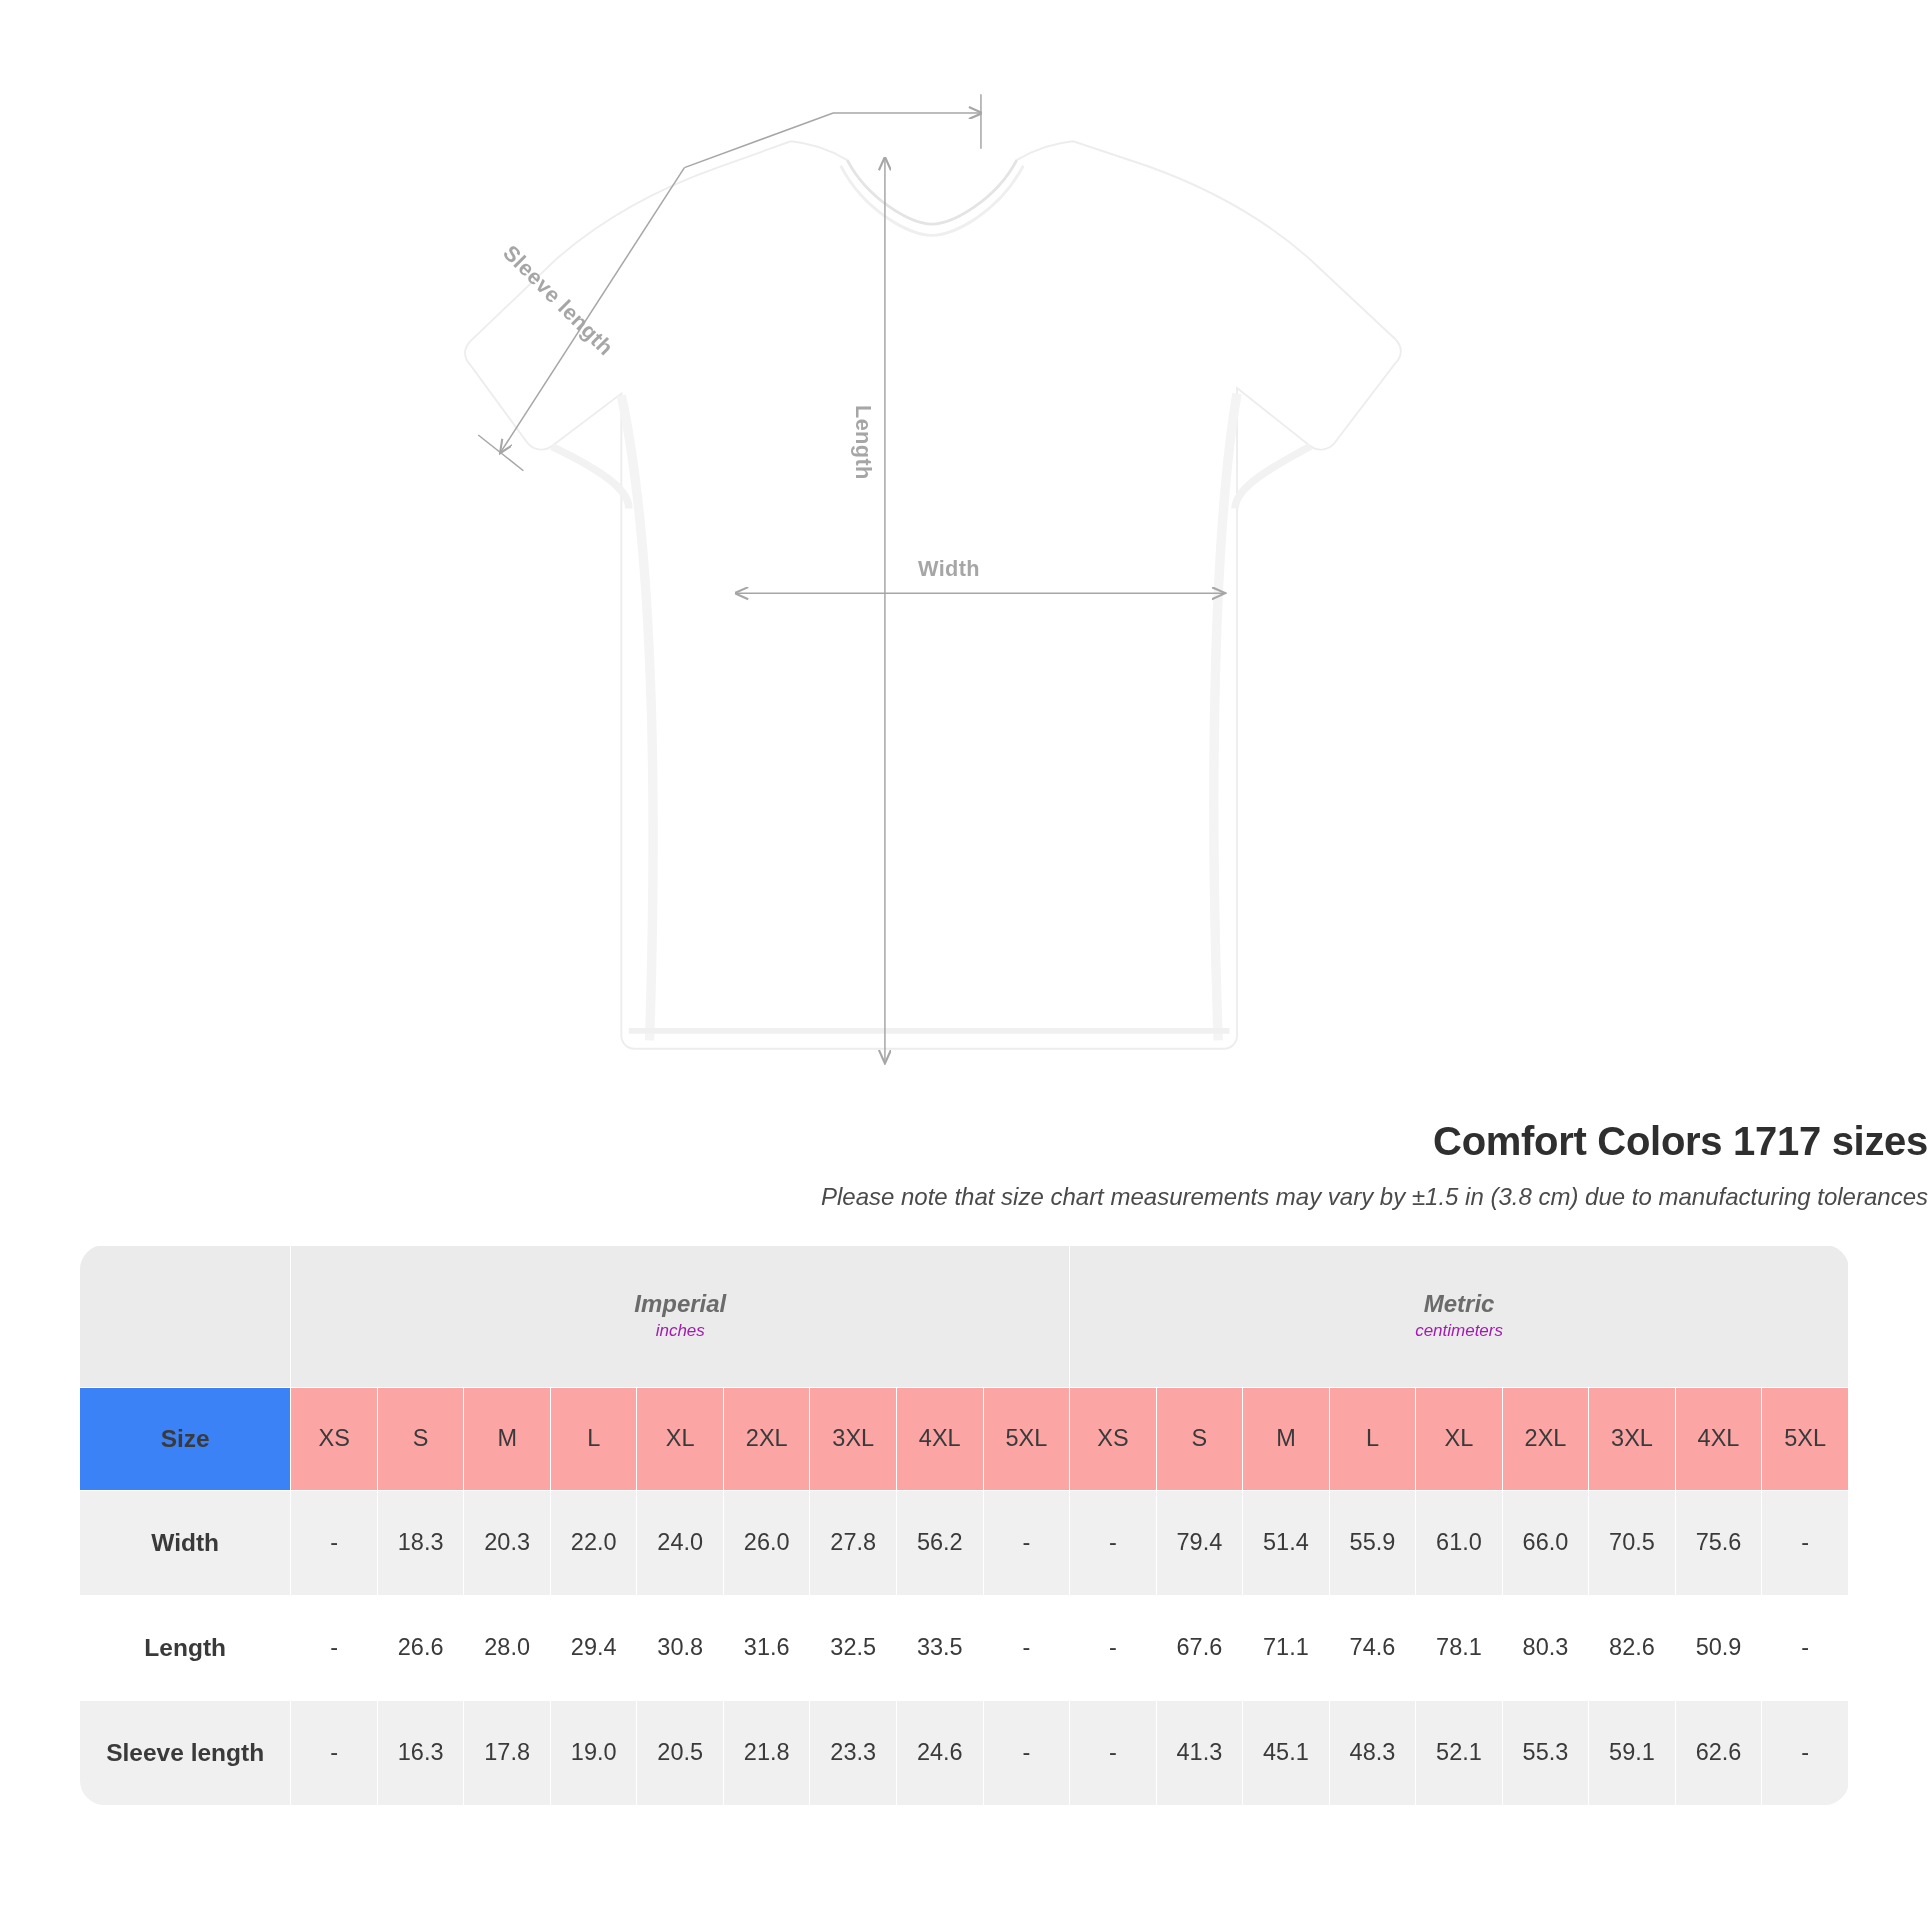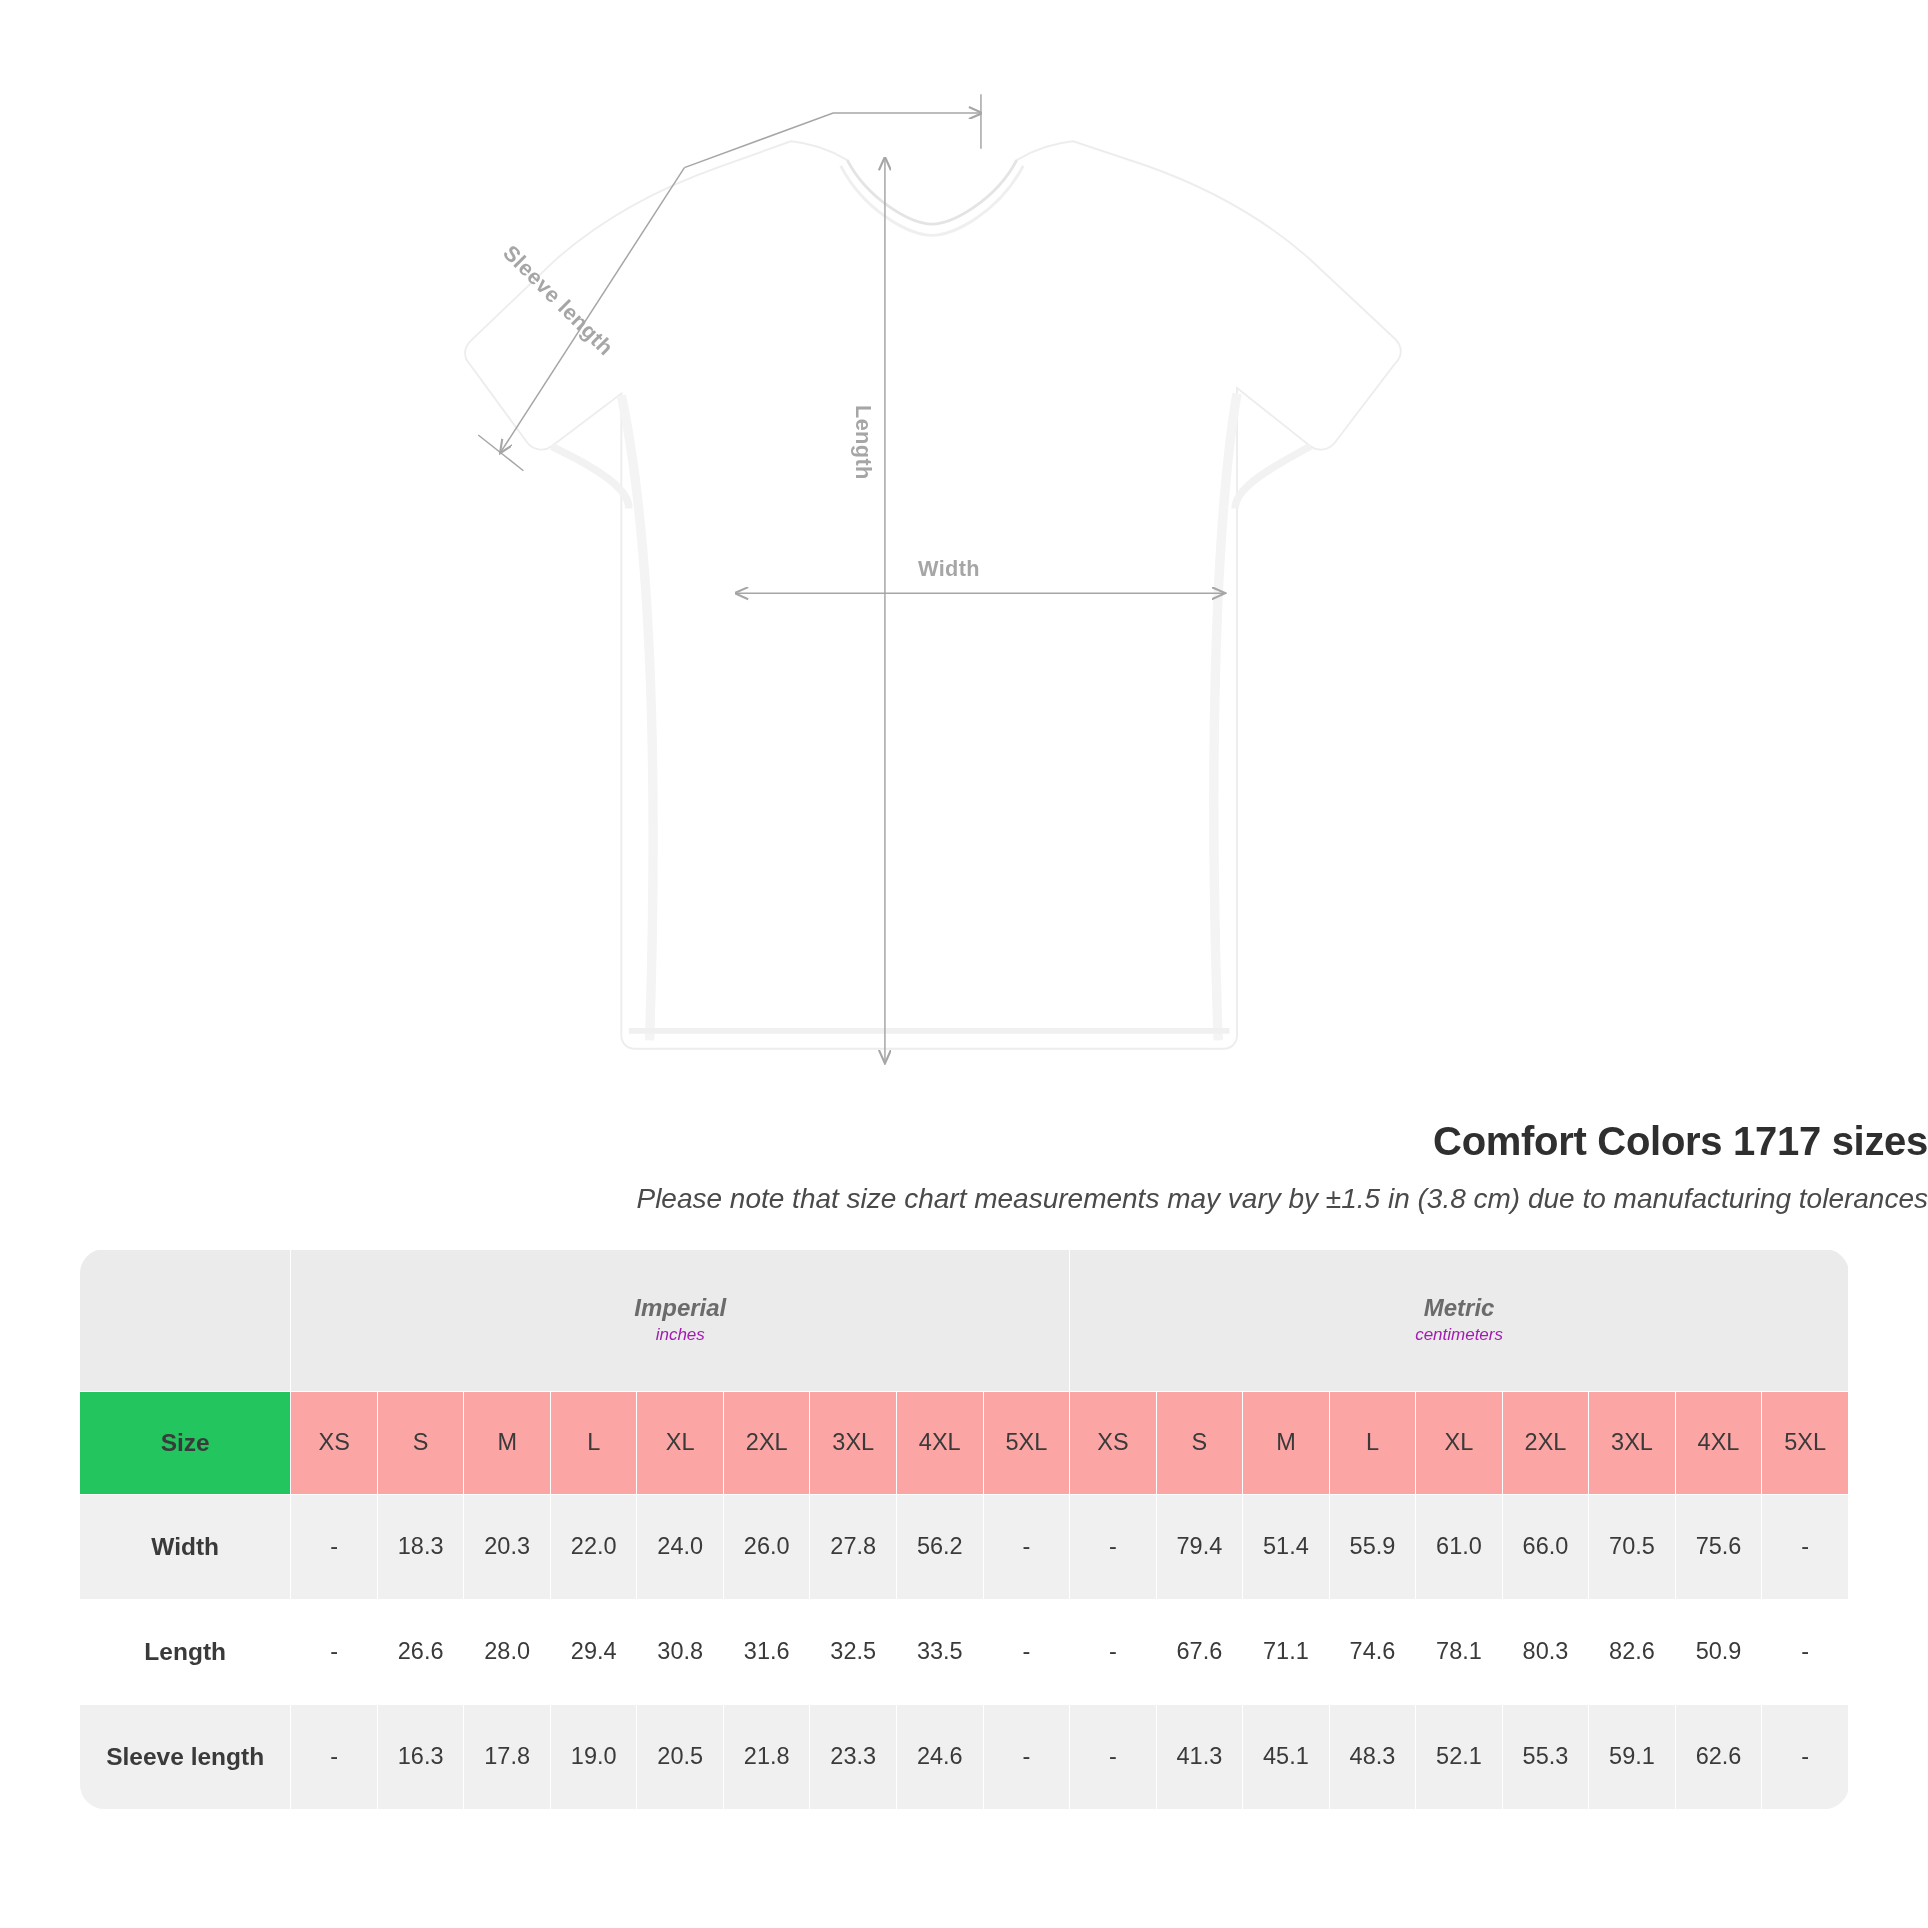--- a/index.html
+++ b/index.html
@@ -60,21 +60,21 @@
     margin-top: 7.5px;
   }
   .chart-title {
     font-size: 40px;
     font-weight: bold;
     color: #2f2f2f;
     letter-spacing: -0.3px;
   }
   .chart-note {
     margin-top: 19px;
-    font-size: 28px;
+    font-size: 24px;
     font-style: italic;
     color: #4a4a4a;
   }
 
   
   .table-wrap {
     margin: 34px auto 0 auto;
     width: 1770px;
   }
   table.size-table {
@@ -117,21 +117,21 @@
   }
 
   .size-row td {
     background: #fca5a5;
     height: 102px;
     font-weight: bold;
     font-size: 24.5px;
     color: #4a4a4a;
   }
   .size-row td.rowhead {
-    background: #22c55e;
+    background: #3b82f6;
   }
 
   .data-row td {
     height: 104px;
     background: #ffffff;
   }
   .data-row.alt td {
     background: #f0f0f0;
   }
   .data-row td.rowhead,

